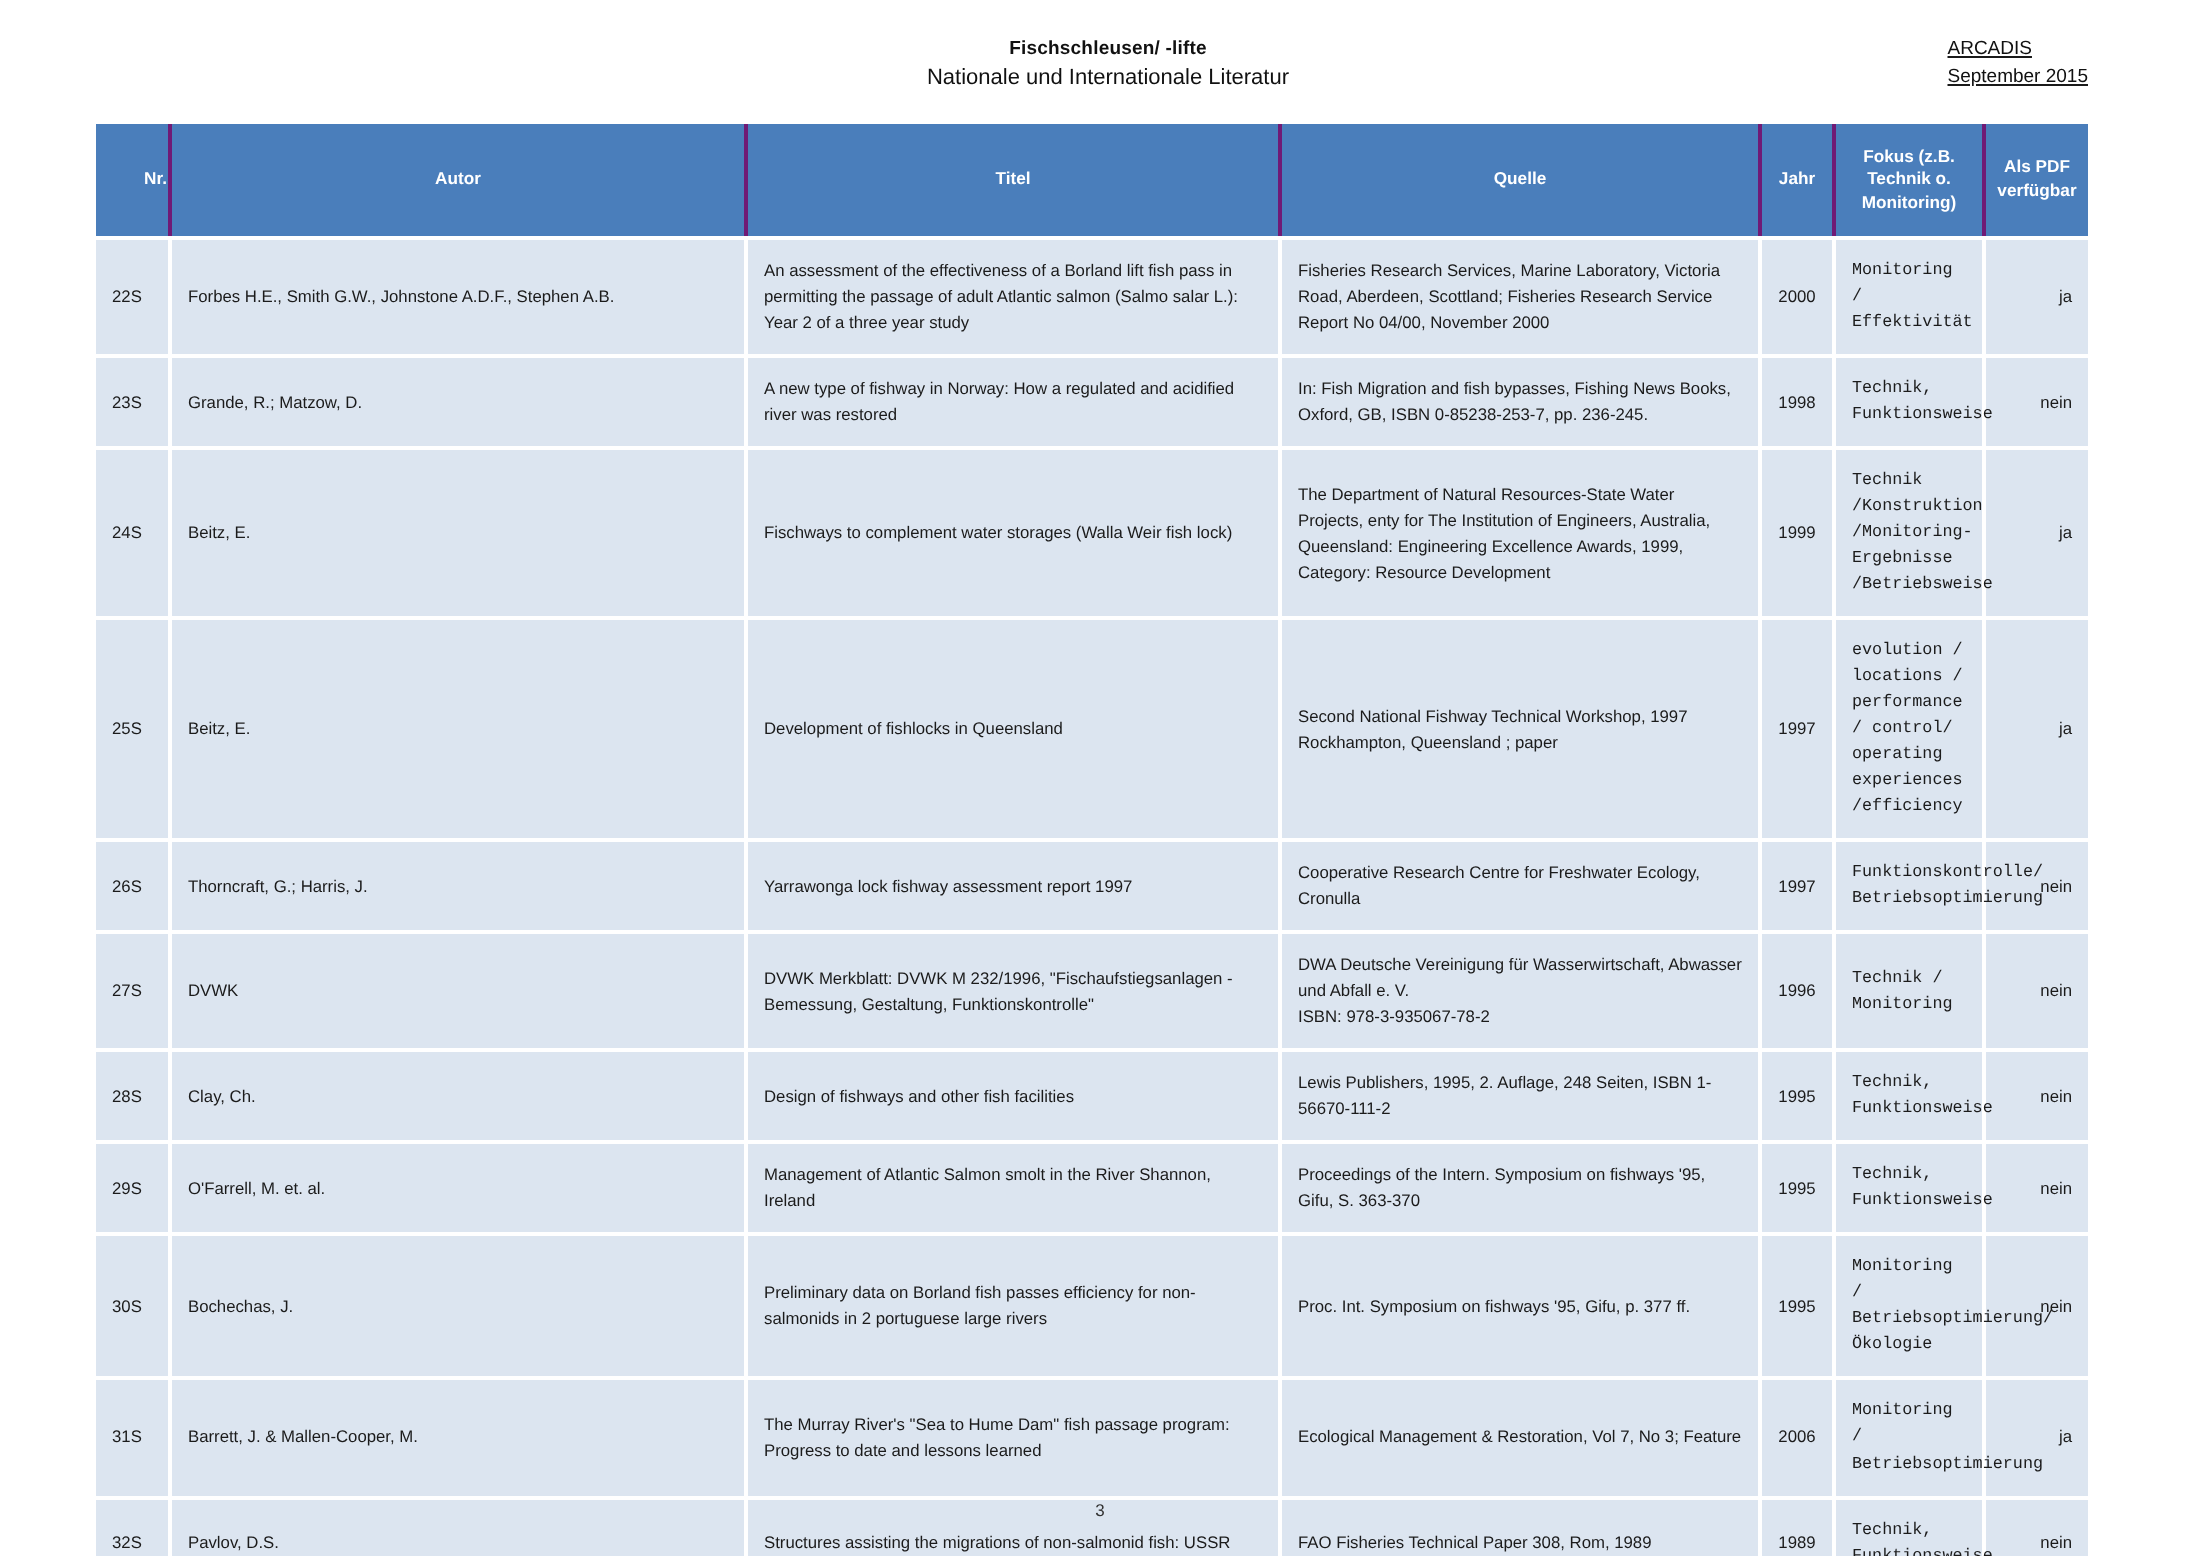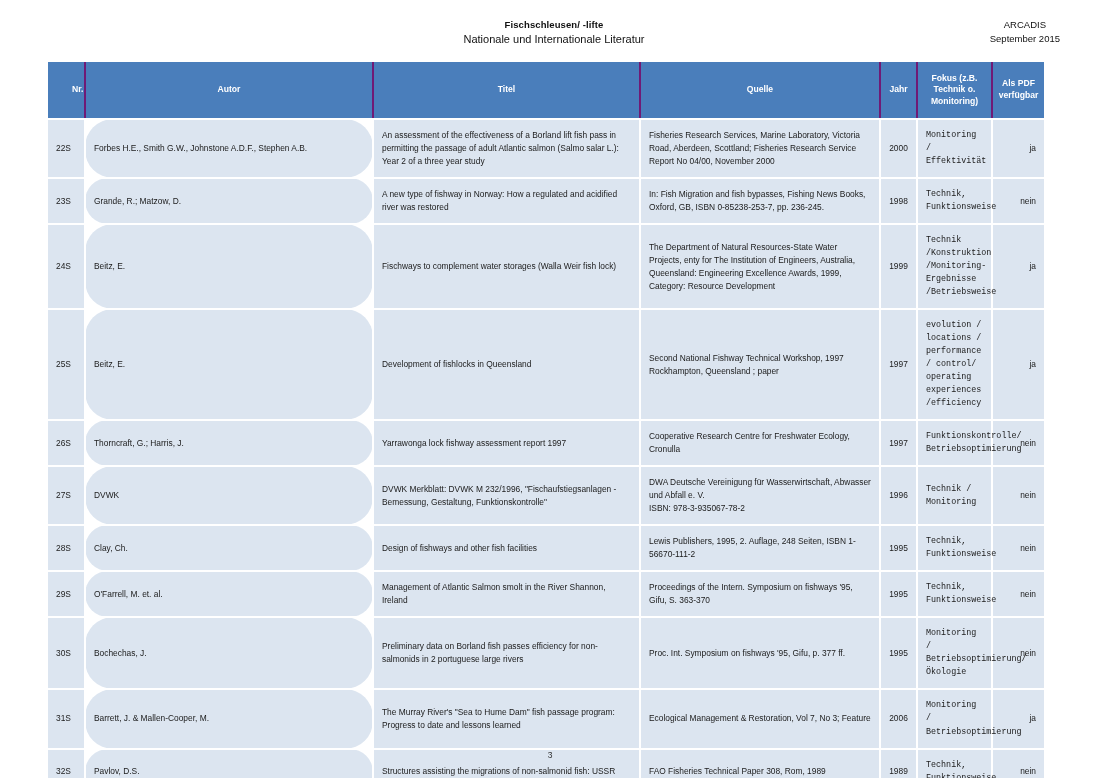--- a/index.html
+++ b/index.html
@@ -35,23 +35,24 @@
     letter-spacing: 0.1px;
   }
   .hdr-sub {
     font-size: 11px;
     font-weight: normal;
     color: #111111;
   }
   .hdr-right {
     position: absolute;
     top: 0;
-    right: 0;
-    text-align: center;
+    right: 16px;
+    text-align: left;
     line-height: 1.45;
+    text-decoration: underline;
   }
   .hdr-right div {
     font-size: 9.5px;
     color: #111111;
   }
 
   
   .table-wrap {
     position: absolute;
     top: 62px;
@@ -88,21 +89,21 @@
     line-height: 1.55;
     color: #1b1b1b;
     border-right: 2px solid #ffffff;
     border-bottom: 2px solid #ffffff;
     padding: 9px 8px;
     vertical-align: middle;
   }
   table.lit td:last-child { border-right: none; text-align: right; }
 
   td.c-nr     { text-align: left; font-size: 8.4px; }
-  td.c-autor  { text-align: left; padding-left: 10px; border-radius: 28px; }
+  td.c-autor  { text-align: left; padding-left: 10px; }
   td.c-titel  { text-align: left; }
   td.c-quelle { text-align: left; }
   td.c-jahr   { text-align: center; }
   td.c-fokus  { text-align: left; font-family: Liberation Mono, monospace; }
   td.c-pdf    { text-align: center; }
 
   
   col.w-nr     { width: 37px; }
   col.w-autor  { width: 288px; }
   col.w-titel  { width: 267px; }

